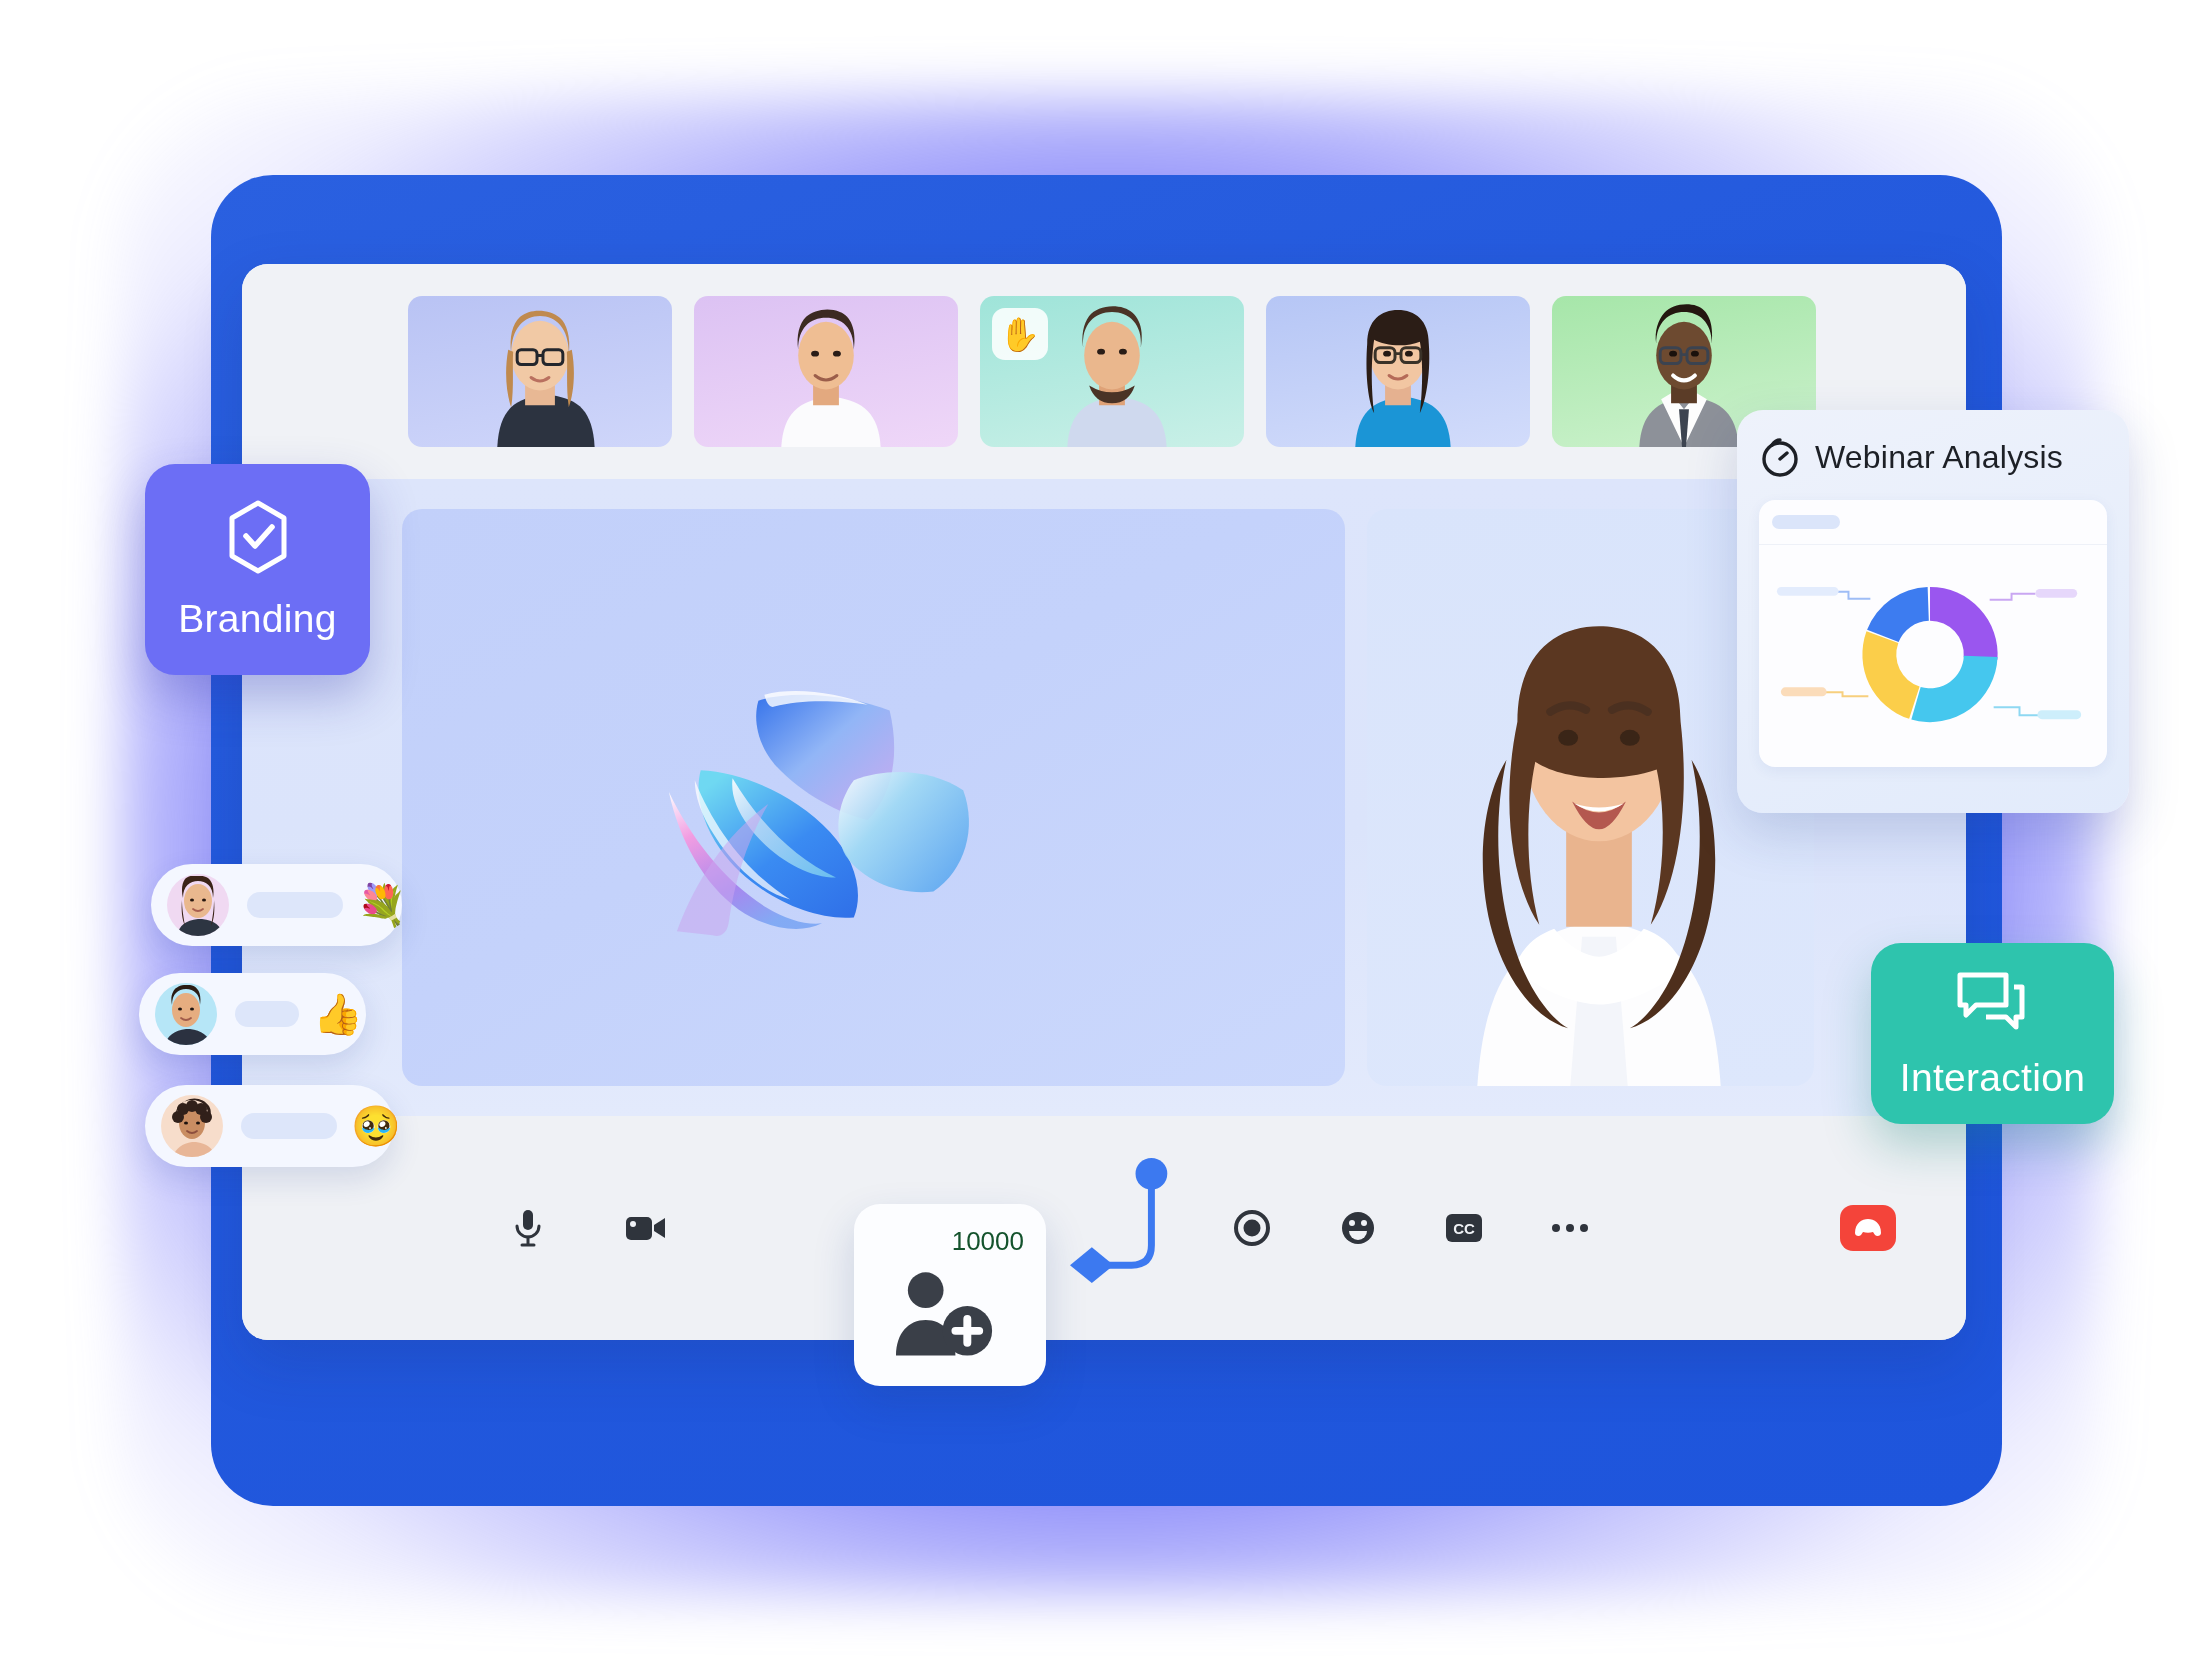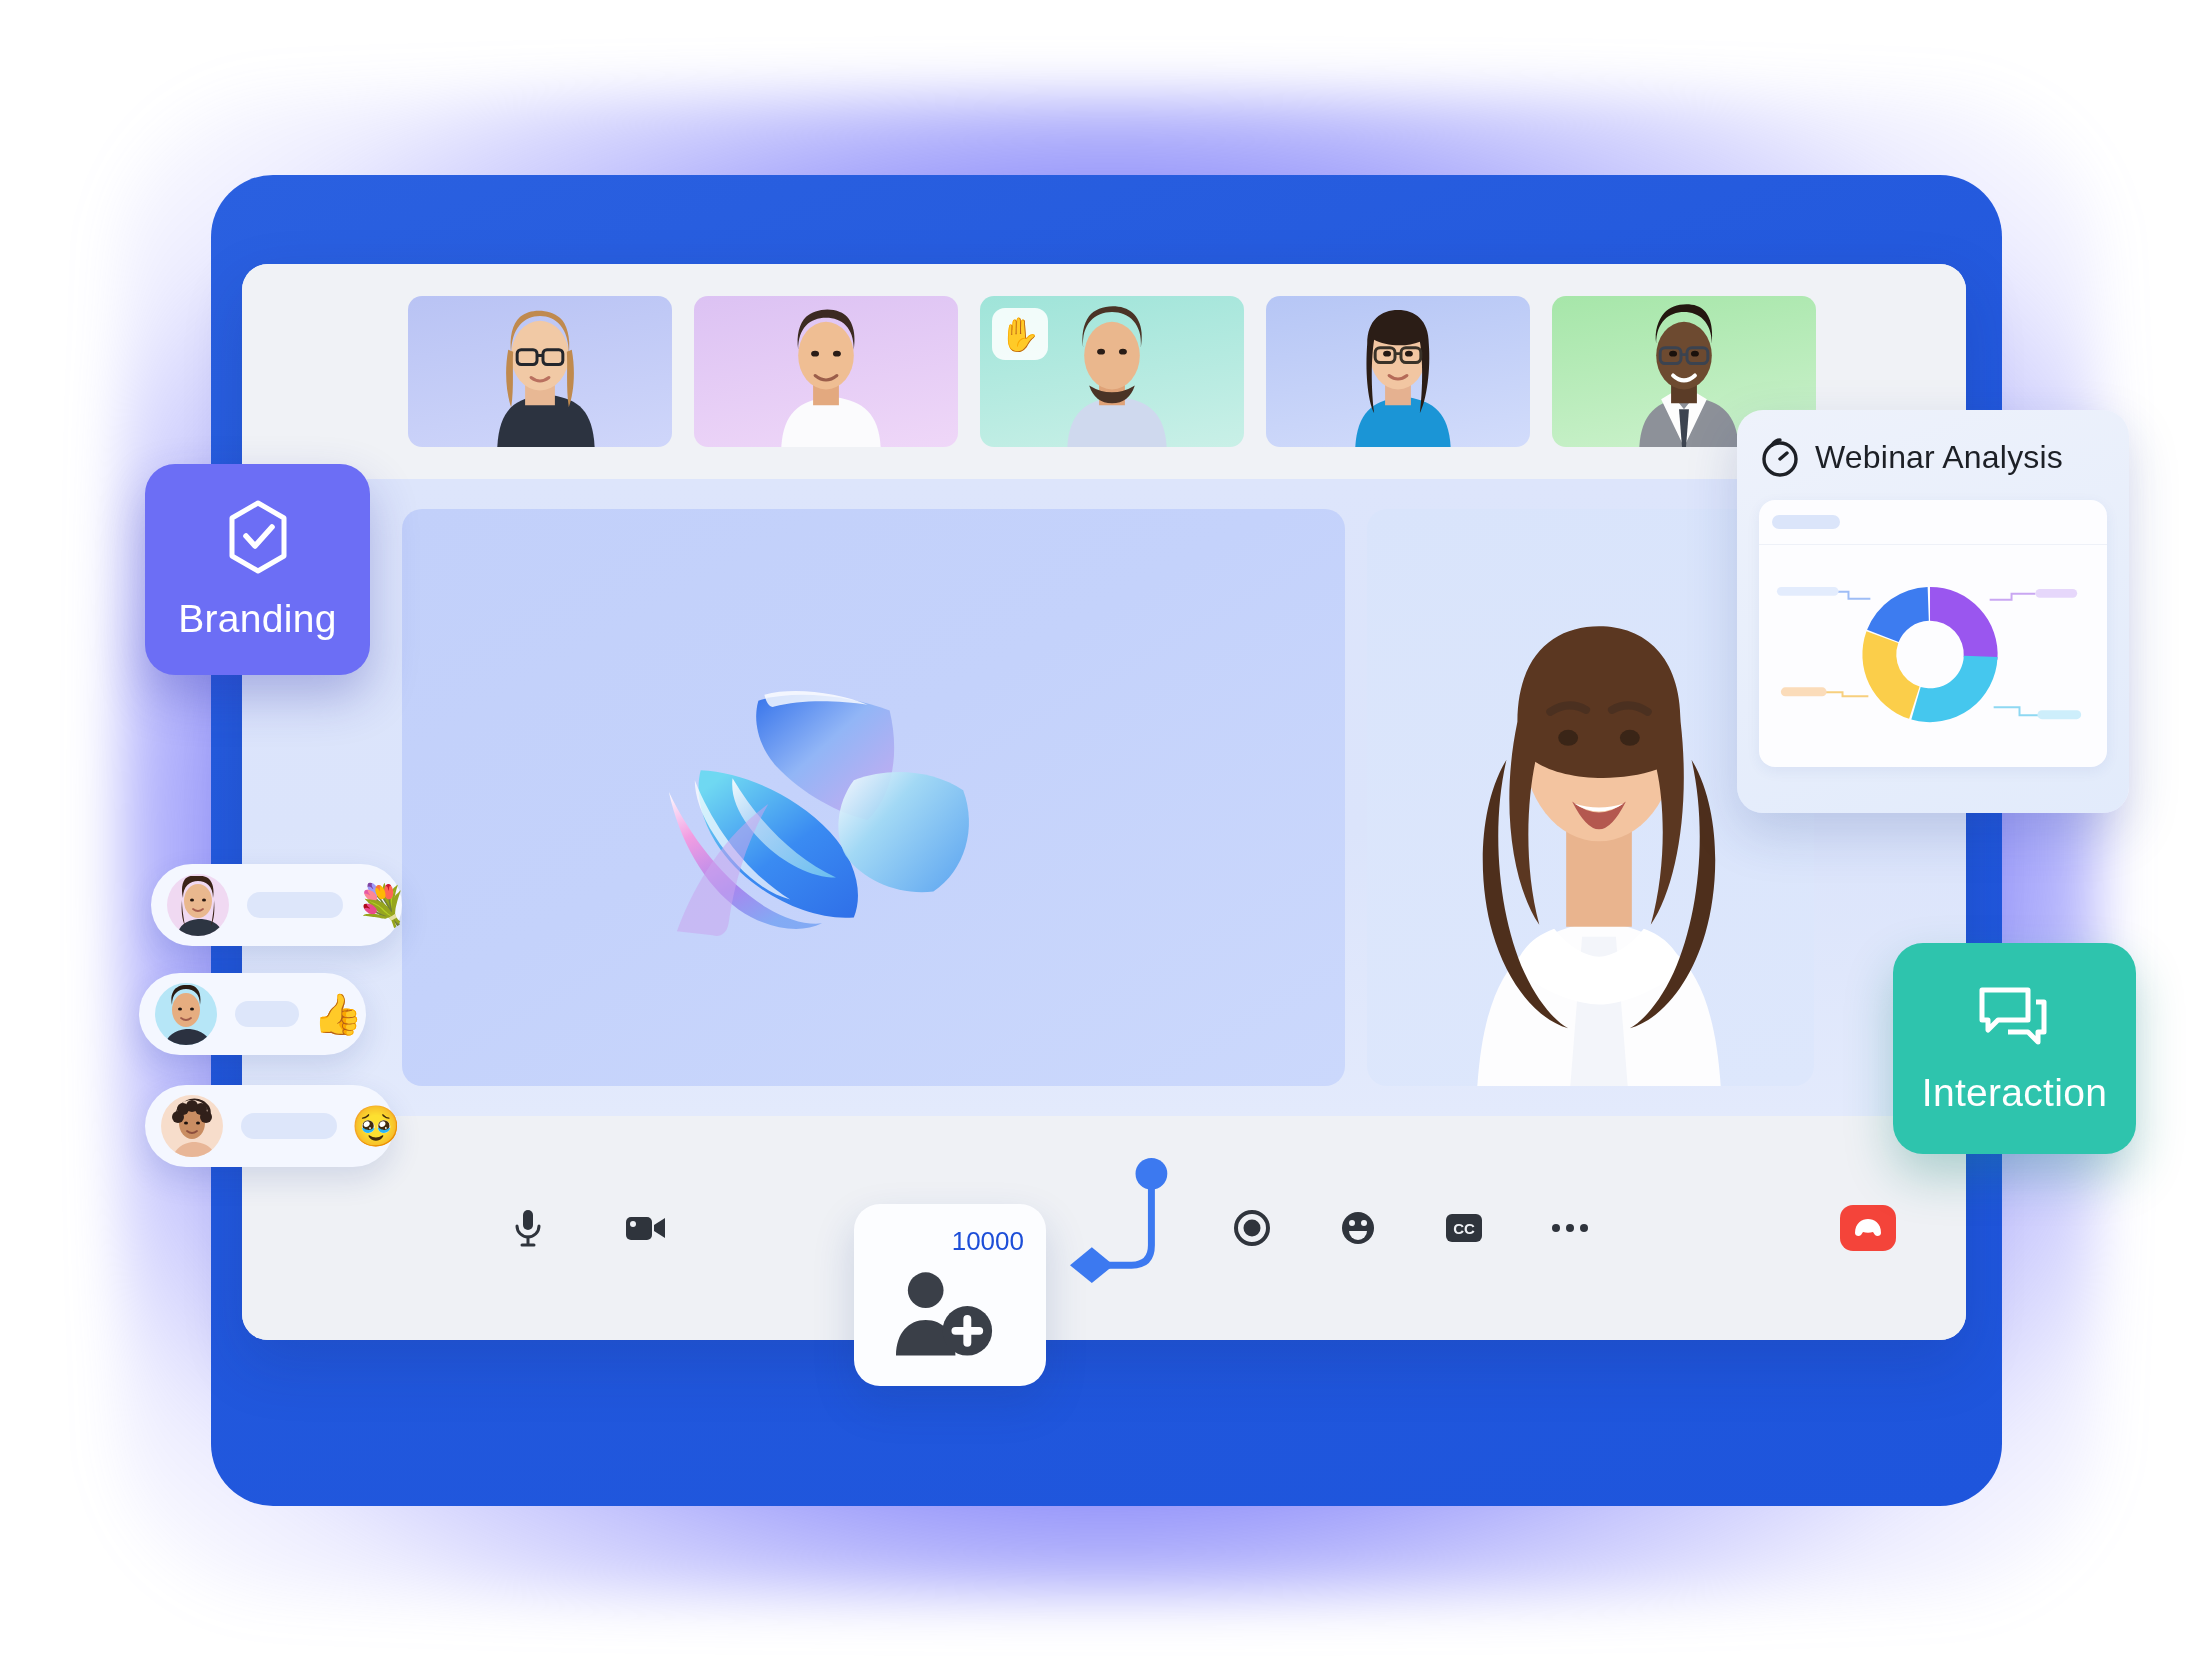--- a/index.html
+++ b/index.html
@@ -77,22 +77,22 @@
   }
 
   
   .feature-card{
     position:absolute;border-radius:30px;display:flex;flex-direction:column;
     align-items:center;justify-content:center;color:#fff;
   }
   .feature-card .fc-label{font-size:39px;margin-top:22px;letter-spacing:0.3px;}
   #card-branding{left:145px;top:464px;width:225px;height:211px;background:#6c6ef5;
     box-shadow:0 22px 48px rgba(45,50,170,.30);}
-  #card-interaction{left:1871px;top:943px;width:243px;height:211px;background:#2ec4ad;
-    box-shadow:0 22px 48px rgba(20,130,115,.30);margin-left:22px;}
+  #card-interaction{left:1871px;top:943px;width:243px;height:181px;background:#2ec4ad;
+    box-shadow:0 22px 48px rgba(20,130,115,.30);}
 
   
   #card-analysis{
     position:absolute;left:1737px;top:410px;width:392px;height:403px;border-radius:26px;
     background:linear-gradient(160deg,#eef2fb 0%,#e7eefb 55%,#e2ebfb 100%);
     box-shadow:0 20px 52px rgba(30,55,135,.18);padding:26px 22px 22px;box-sizing:border-box;
   }
   #analysis-head{display:flex;align-items:center;gap:14px;}
   #analysis-head .ttl{font-size:32px;color:#1d2026;letter-spacing:0.2px;}
   #analysis-body{
@@ -118,21 +118,21 @@
   #chip-1 .nm{width:64px;}
   #chip-2{left:145px;top:1085px;width:249px;}
   #chip-2 .nm{width:96px;}
 
   
   #card-participants{
     position:absolute;left:854px;top:1204px;width:192px;height:182px;border-radius:26px;
     background:#fcfdff;box-shadow:0 18px 42px rgba(30,60,140,.18);
   }
   #card-participants .cnt{
-    position:absolute;right:22px;top:22px;font-size:26px;color:#1d4ed8;
+    position:absolute;right:22px;top:22px;font-size:26px;color:#14532d;
   }
   #card-participants .picon{position:absolute;left:38px;top:66px;}
 
   
   #connector{position:absolute;left:1070px;top:1154px;width:139px;height:139px;}
 </style>
 </head>
 <body>
 
 <div id="bg-glow"></div>

